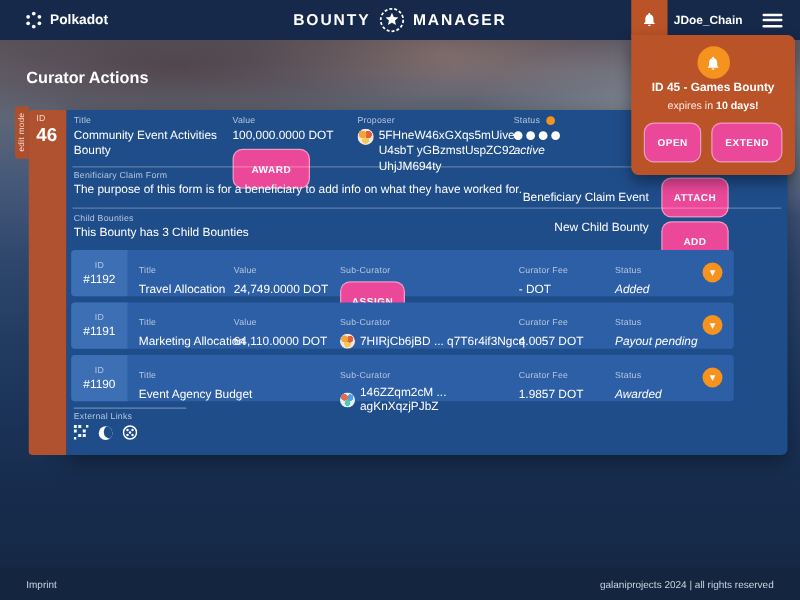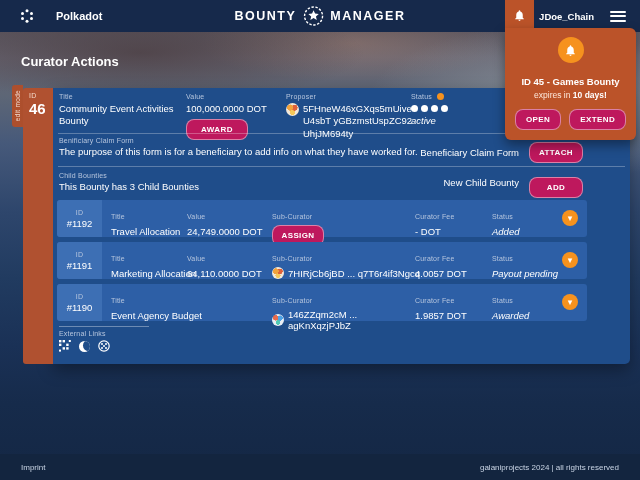--- a/index.html
+++ b/index.html
@@ -12,21 +12,21 @@
     background:
       radial-gradient(ellipse 300px 120px at 88% 21%, rgba(140,150,160,.85), rgba(140,150,160,0) 65%),
       radial-gradient(ellipse 320px 70px at 22% 11%, rgba(70,55,58,.65), rgba(70,55,58,0) 70%),
       radial-gradient(ellipse 220px 55px at 55% 9%, rgba(232,160,118,.22), rgba(232,160,118,0) 70%),
       linear-gradient(180deg,#47404a 0%,#5b555e 6%,#676470 12%,#5d6676 20%,#46597a 30%,#2e466c 44%,#213b60 58%,#1a3156 72%,#162b4b 84%,#142744 100%);
   }
 
   
   .header { position:absolute; top:0; left:0; width:640px; height:32px; background:#16294b; z-index:30;
     display:flex; align-items:center; }
-  .brand { display:flex; align-items:center; gap:22px; margin-left:20px;justify-content:space-between; }
+  .brand { display:flex; align-items:center; gap:6px; margin-left:20px;justify-content:space-between; }
   .brand-name { color:#fff; font-size:11px; font-weight:700; }
   .app-title { position:absolute; left:50%; transform:translateX(-50%); display:flex; align-items:center; gap:6px;
     color:#fff; font-weight:700; font-size:12.5px; letter-spacing:1.5px; }
   .hdr-right { position:absolute; right:0; top:0; height:32px; display:flex; align-items:center; }
   .user { display:flex; align-items:center; gap:17px; margin-right:16px; }
   .user-name { color:#fff; font-size:9.5px; font-weight:700; }
   .burger { width:16px; height:11px; display:flex; flex-direction:column; justify-content:space-between; margin-right:14px; cursor:pointer; }
   .burger span { display:block; height:2px; background:#fff; border-radius:1px; }
 
   .identicon { border-radius:50%; background:
@@ -41,28 +41,28 @@
       radial-gradient(circle at 50% 70%, #f5c85a 0 24%, rgba(0,0,0,0) 26%),
       #f3e8d8; }
 
   
   .popup { position:absolute; left:505px; top:0; width:131px; z-index:40; }
   .popup-tab { width:29px; height:30px; background:#bb5329; display:flex; align-items:center; justify-content:center; cursor:pointer; }
   .popup-body { position:relative; top:-2px; background:#bb5329; border-radius:0 6px 6px 6px; padding:9px 10px 10px;
     box-shadow:0 5px 12px rgba(0,0,0,.4); }
   .bell-circle { width:26px; height:26px; border-radius:50%; background:#f6921e; margin:0 auto;
     display:flex; align-items:center; justify-content:center; }
-  .popup-title { margin-top:13px; text-align:center; color:#fff; font-size:9.5px; font-weight:700; }
+  .popup-title { margin-top:2px; text-align:center; color:#fff; font-size:9.5px; font-weight:700; }
   .popup-expires { margin-top:3px; text-align:center; color:#fde8db; font-size:8.5px; }
   .popup-expires b { color:#fff; }
   .popup-btns { display:flex; gap:8px; margin-top:9px; }
   .popup-btns .btn { flex:1; }
 
   
-  .btn { height:21px; background:#be185d; border:1px solid rgba(255,255,255,.45); border-radius:8px;
+  .btn { height:32px; background:#ec4899; border:1px solid rgba(255,255,255,.45); border-radius:8px;
     color:#fff; font-size:8px; font-weight:700; letter-spacing:.4px; display:flex; align-items:center;
     justify-content:center; padding:0 10px; cursor:pointer; white-space:nowrap; }
 
   
   .page-heading { position:absolute; left:21px; top:54px; color:#fff; font-size:13px; font-weight:700; z-index:5; }
 
   
   .edit-tab { position:absolute; left:12px; top:85px; width:11px; height:42px; background:#ad4f2d;
     border-radius:3px 0 0 3px; display:flex; align-items:center; justify-content:center; z-index:6; cursor:pointer; }
   .edit-tab span { writing-mode:vertical-rl; transform:rotate(180deg); font-size:6.5px; color:#f3ddd2; letter-spacing:.3px; }
@@ -252,21 +252,21 @@
       <div class="val italic status-val">active</div>
     </div>
     <div class="btn extend-main">EXTEND</div>
 
     <div class="divider" style="top:45px;"></div>
 
     <div class="sec-claim">
       <div class="label">Benificiary Claim Form</div>
       <div class="desc">The purpose of this form is for a beneficiary to add info on what they have worked for.</div>
       <div class="claim-right">
-        <span class="txt">Beneficiary Claim Form</span>
+        <span class="txt">Beneficiary Claim Event</span>
         <div class="btn attach-btn">ATTACH</div>
       </div>
     </div>
 
     <div class="divider" style="top:78px;"></div>
 
     <div class="sec-child">
       <div class="label">Child Bounties</div>
       <div class="summary">This Bounty has 3 Child Bounties</div>
       <div class="child-right">

